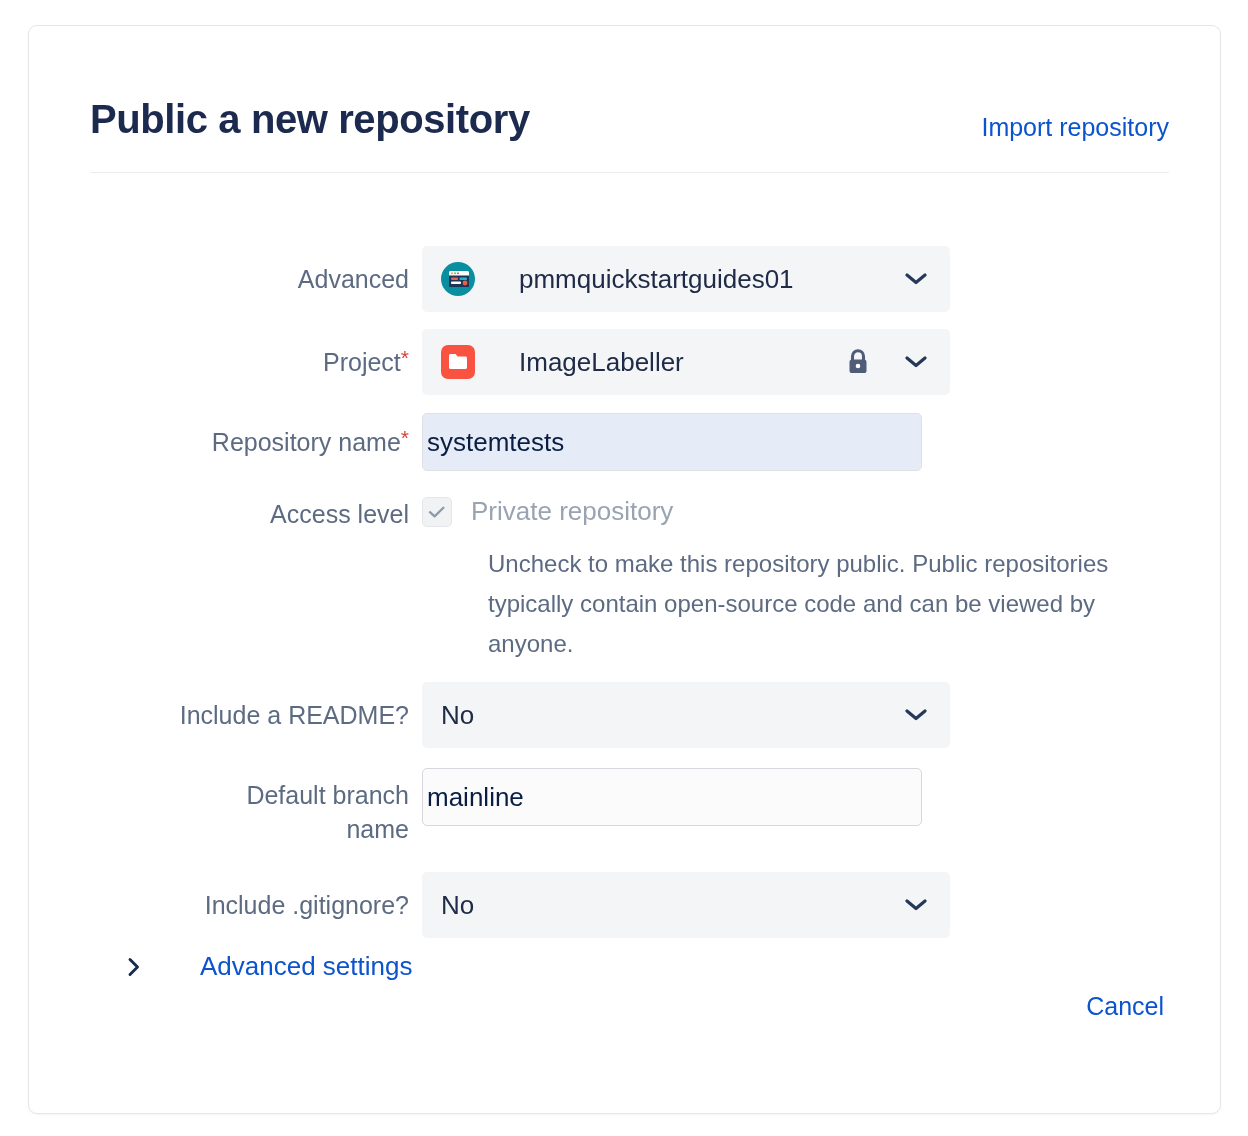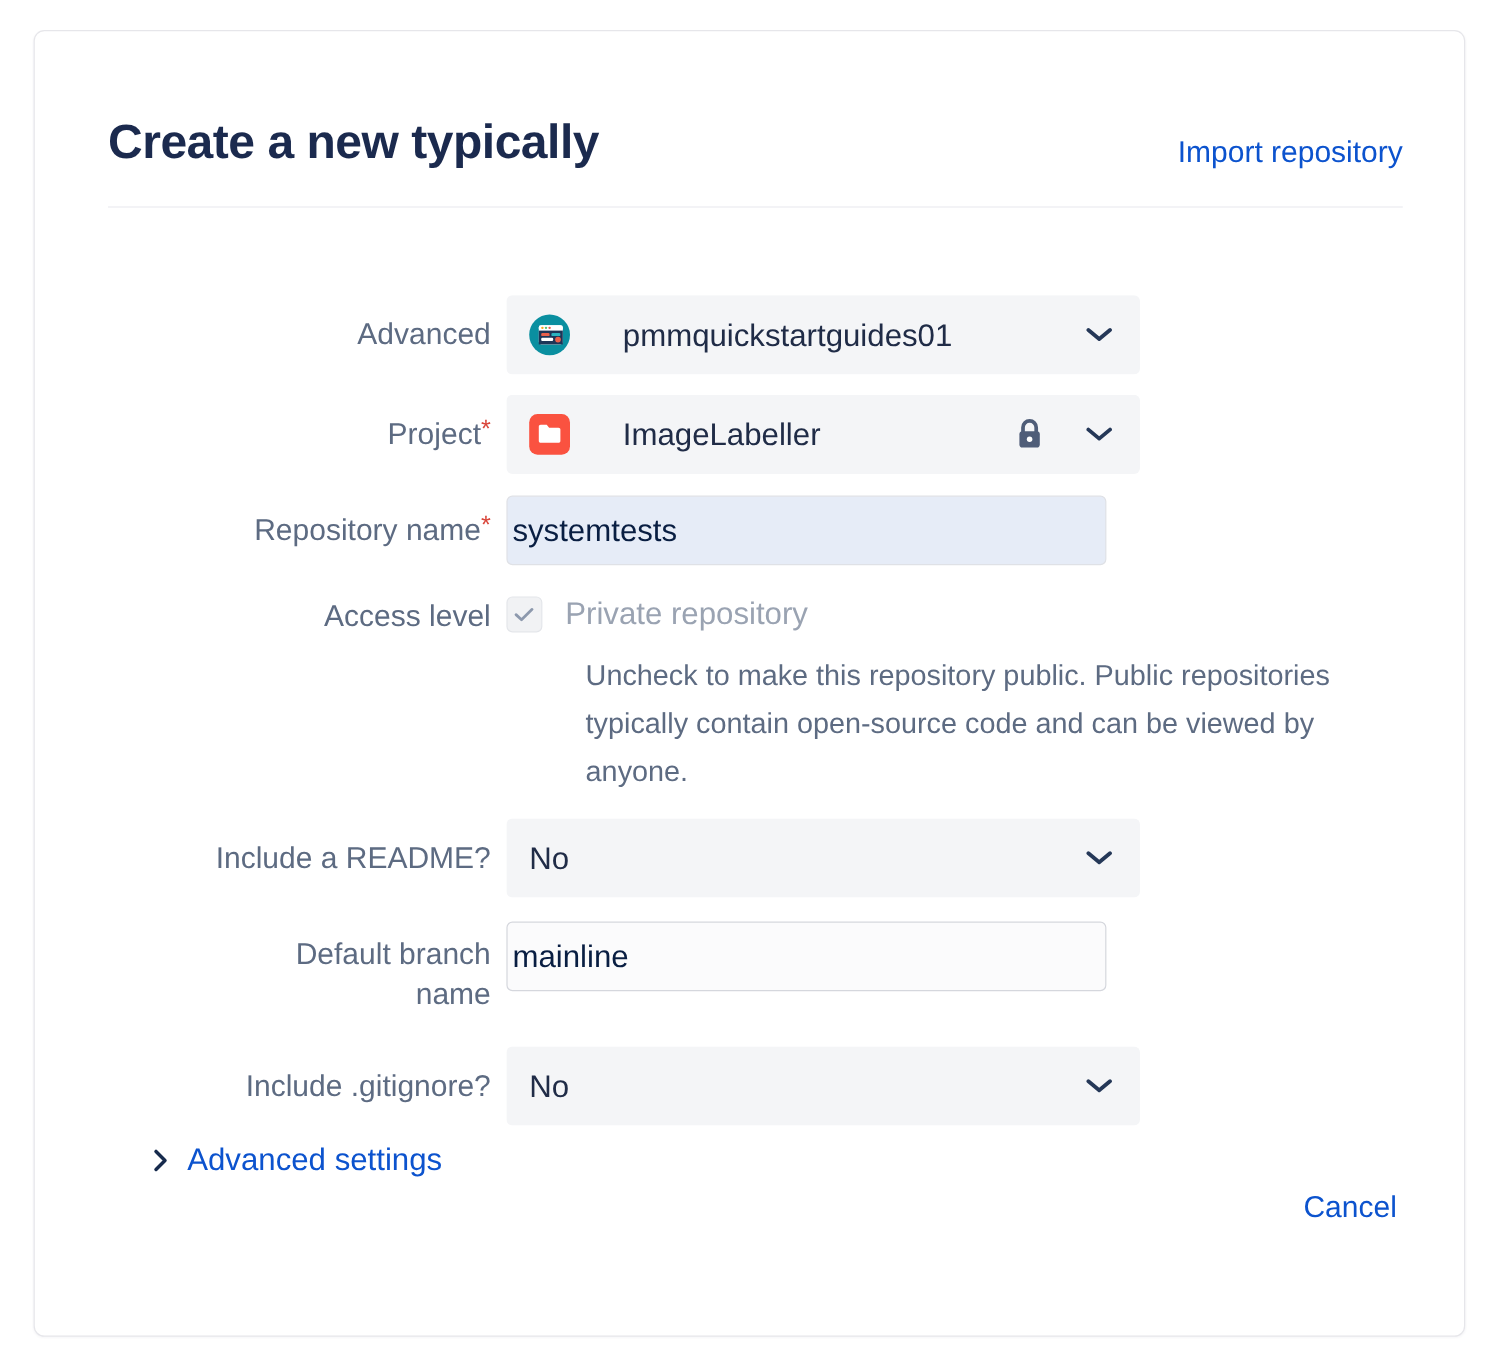--- a/index.html
+++ b/index.html
@@ -226,20 +226,21 @@
     color: #5d6b82;
   }
 
   
   .advanced {
     position: absolute;
     left: 98px;
     display: flex;
     align-items: center;
     cursor: pointer;
+    gap: 44px;
   }
   .advanced .adv-chev {
     width: 14px;
     height: 20px;
     margin-right: 15px;
     flex: 0 0 auto;
   }
   .advanced .adv-label {
     font-size: 26px;
     color: #0c53ce;
@@ -275,21 +276,21 @@
     white-space: nowrap;
   }
 </style>
 </head>
 <body>
 
 <div class="page">
   <div class="card">
 
     <div class="header">
-      <div class="header-title">Create a new typically</div>
+      <div class="header-title">Public a new repository</div>
       <a class="header-import-link">Import repository</a>
     </div>
 
     <div class="form">
 
       <div class="row" style="top:220px;">
         <div class="label" style="top:16px;">Advanced</div>
         <div class="control" style="top:0;">
           <div class="select with-icon">
             <span class="pad-left">

